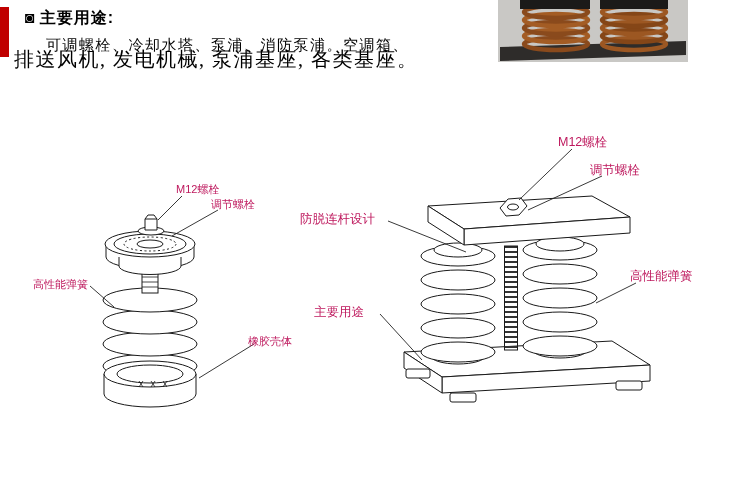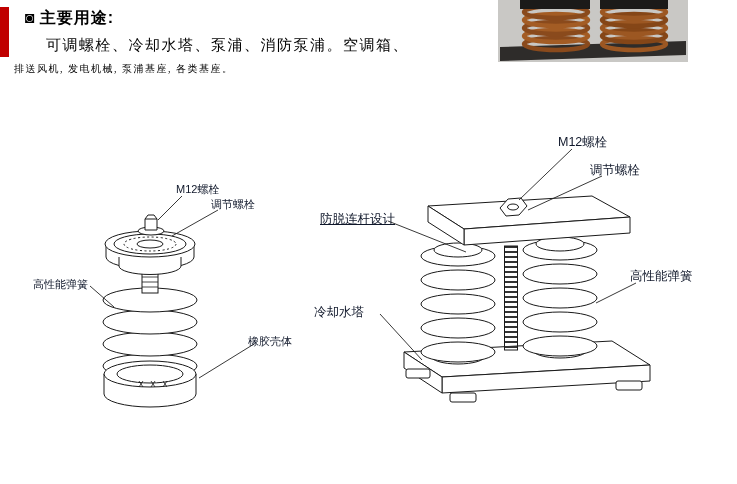--- a/index.html
+++ b/index.html
@@ -4,24 +4,24 @@
 <style>
   * { margin:0; padding:0; box-sizing:border-box; }
   html,body { width:737px; height:484px; background:#fff; }
   .page { position:relative; width:737px; height:464px; background:#fff; overflow:hidden;
           font-family:"Liberation Serif", serif; color:#000; }
   .accent-bar { position:absolute; left:0; top:7px; width:9px; height:50px; background:#c00000; }
   .heading { position:absolute; left:25px; top:8px; font-size:16px; font-weight:bold;
              font-family:"Liberation Sans", sans-serif; letter-spacing:1px; z-index:3; }
   .heading .bullet { margin-right:4px; }
   .usage-line1 { position:absolute; left:46px; top:36px; font-size:15px; letter-spacing:1.5px; z-index:3; }
-  .usage-line2 { position:absolute; left:14px; top:62px; font-size:10px; letter-spacing:1.5px; z-index:3; }
+  .usage-line2 { position:absolute; left:14px; top:46px; font-size:20px; letter-spacing:1.5px; z-index:3; }
   .photo { position:absolute; left:498px; top:0; width:190px; height:62px; z-index:2; }
   .diagram { position:absolute; left:0; top:0; z-index:1; }
-  .lbl { position:absolute; color:#0f172a; font-size:12.5px;
+  .lbl { position:absolute; color:#be185d; font-size:12.5px;
          font-family:"Liberation Sans", sans-serif; white-space:nowrap; z-index:4; }
   .lbl-sm { font-size:11px; }
 </style>
 </head>
 <body>
 
 <div class="page">
 
   <div class="accent-bar"></div>
 
@@ -142,17 +142,17 @@
     </g>
   </svg>
 
   <span class="lbl lbl-sm" style="left:176px; top:182px;">M12螺栓</span>
   <span class="lbl lbl-sm" style="left:211px; top:197px;">调节螺栓</span>
   <span class="lbl lbl-sm" style="left:33px; top:277px;">高性能弹簧</span>
   <span class="lbl lbl-sm" style="left:248px; top:334px;">橡胶壳体</span>
 
   <span class="lbl" style="left:558px; top:134px;">M12螺栓</span>
   <span class="lbl" style="left:590px; top:162px;text-align:right;">调节螺栓</span>
-  <span class="lbl" style="left:320px; top:211px;text-decoration:underline;">防脱连杆设计</span>
+  <span class="lbl" style="left:300px; top:211px;">防脱连杆设计</span>
   <span class="lbl" style="left:630px; top:268px;">高性能弹簧</span>
-  <span class="lbl" style="left:314px; top:304px;">冷却水塔</span>
+  <span class="lbl" style="left:314px; top:304px;">主要用途</span>
 
 </div>
 
 </body></html>

